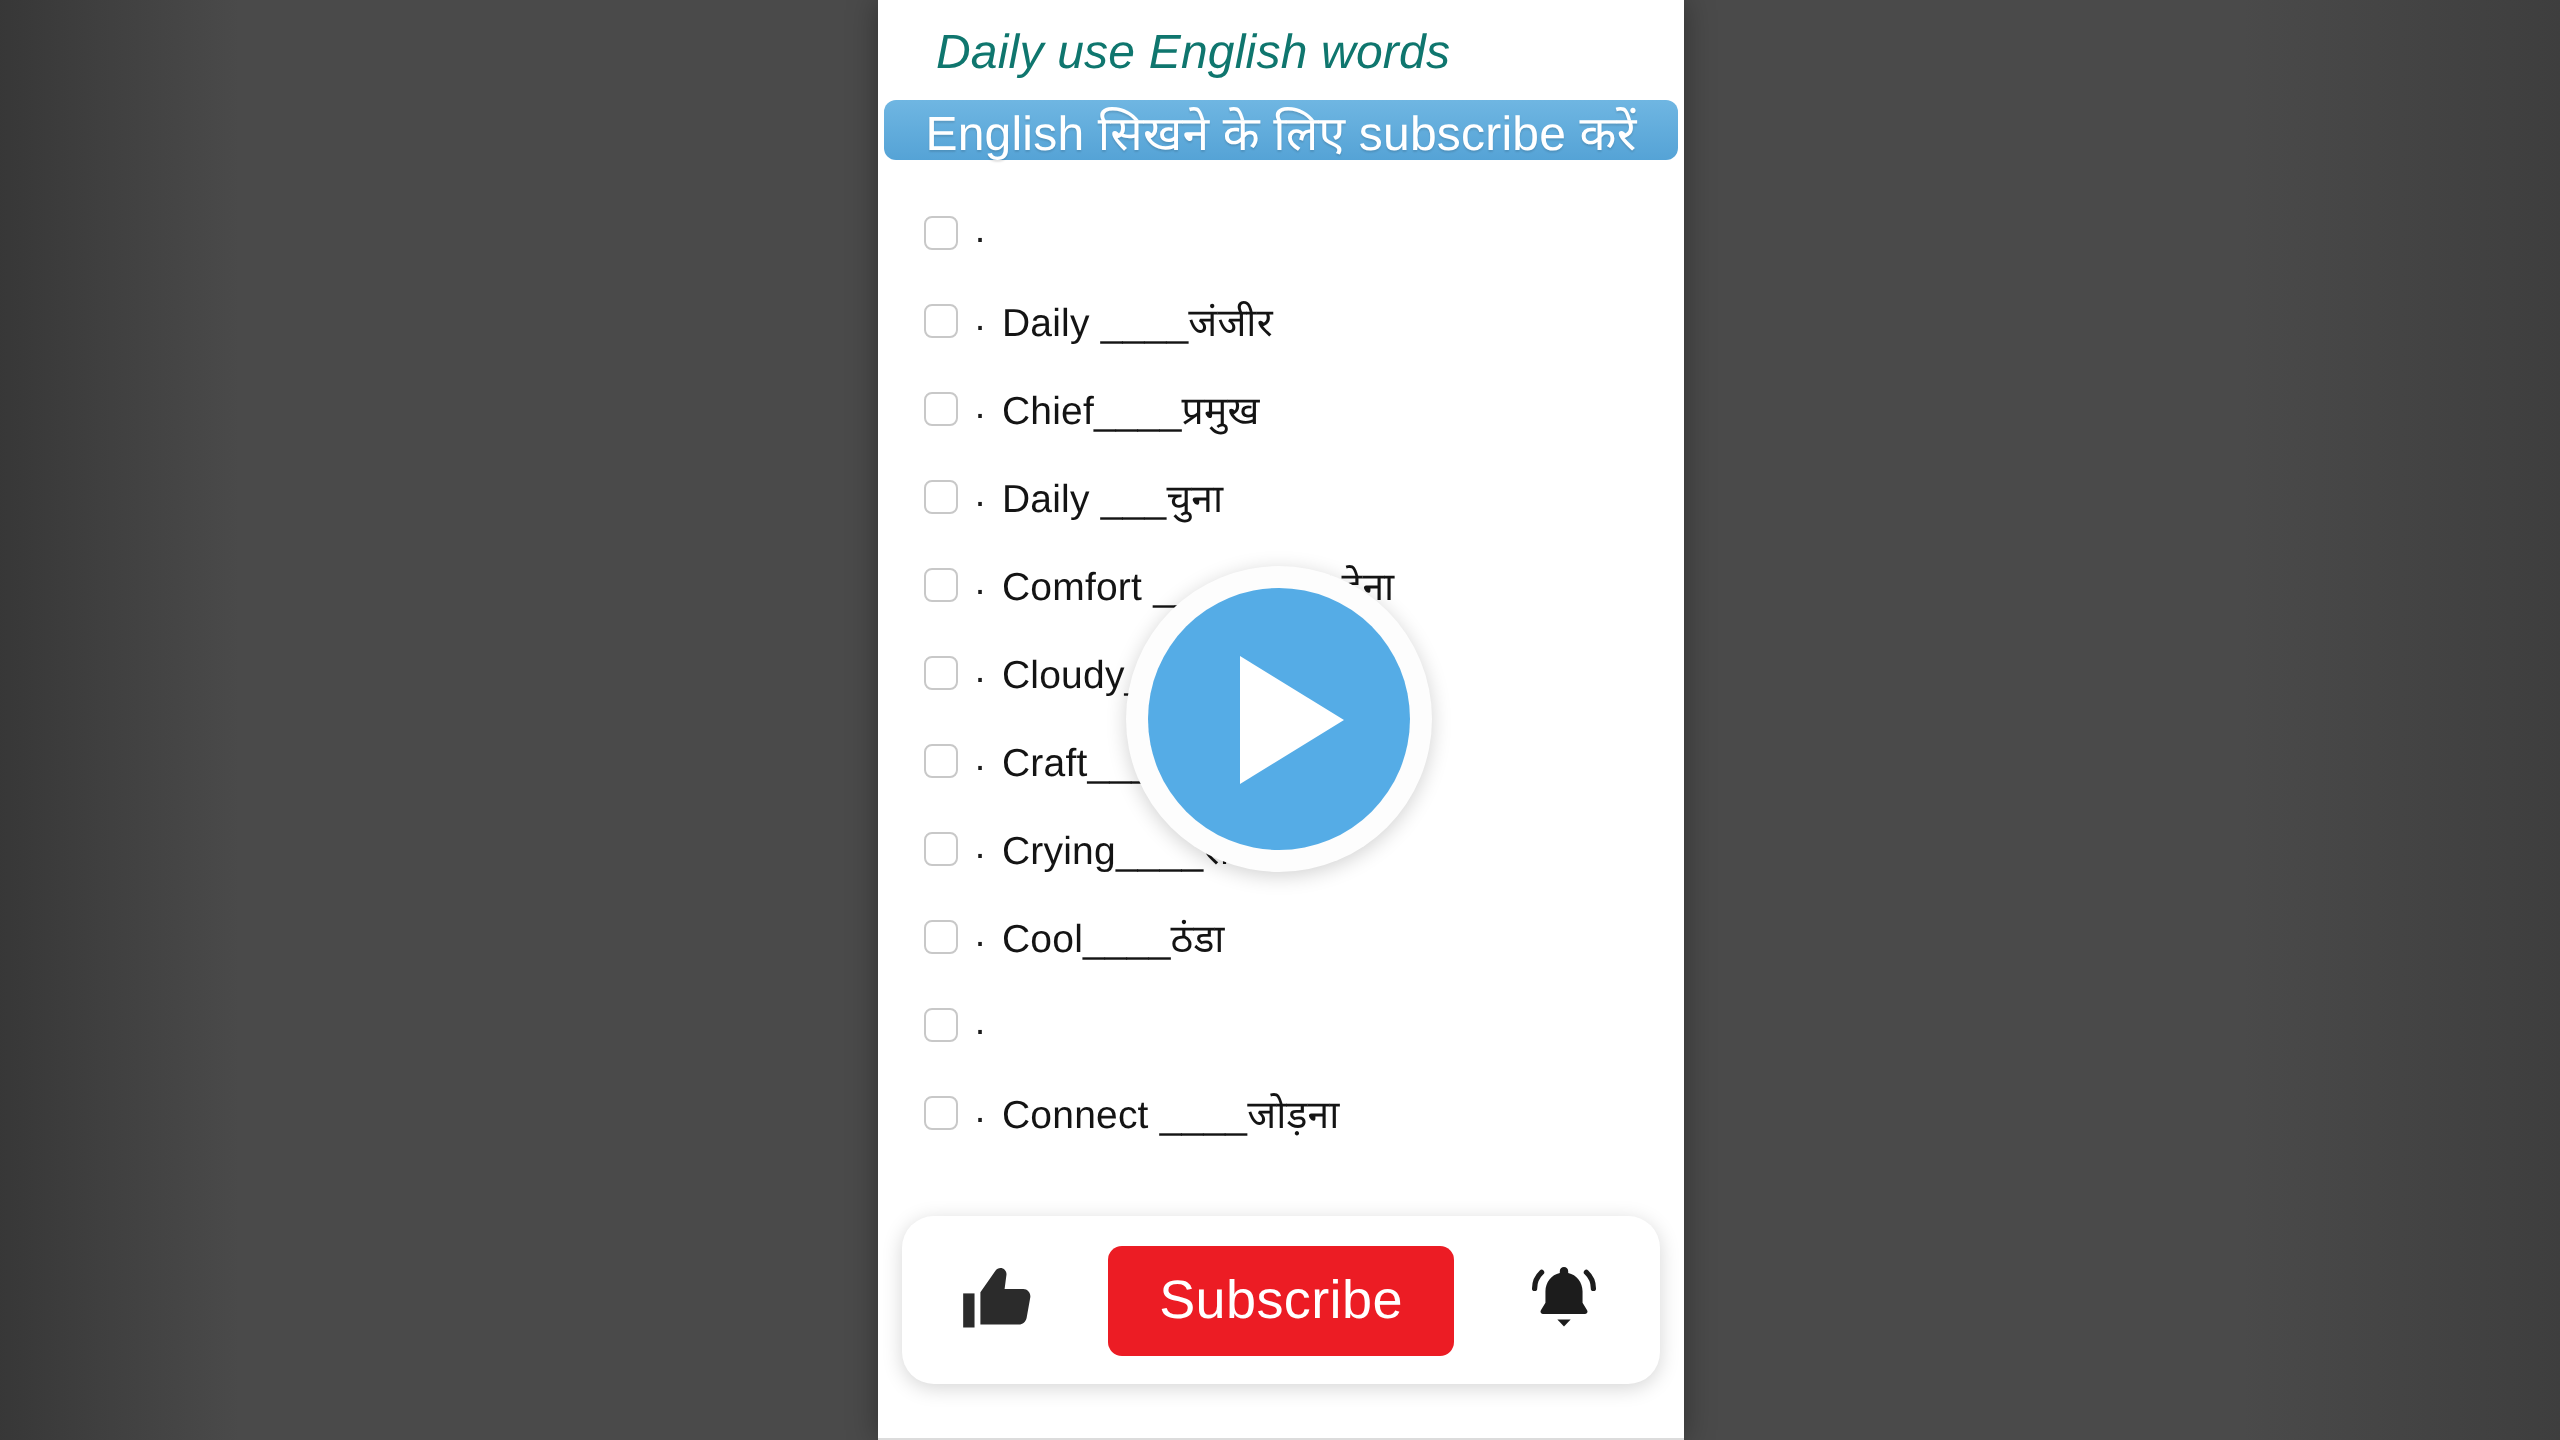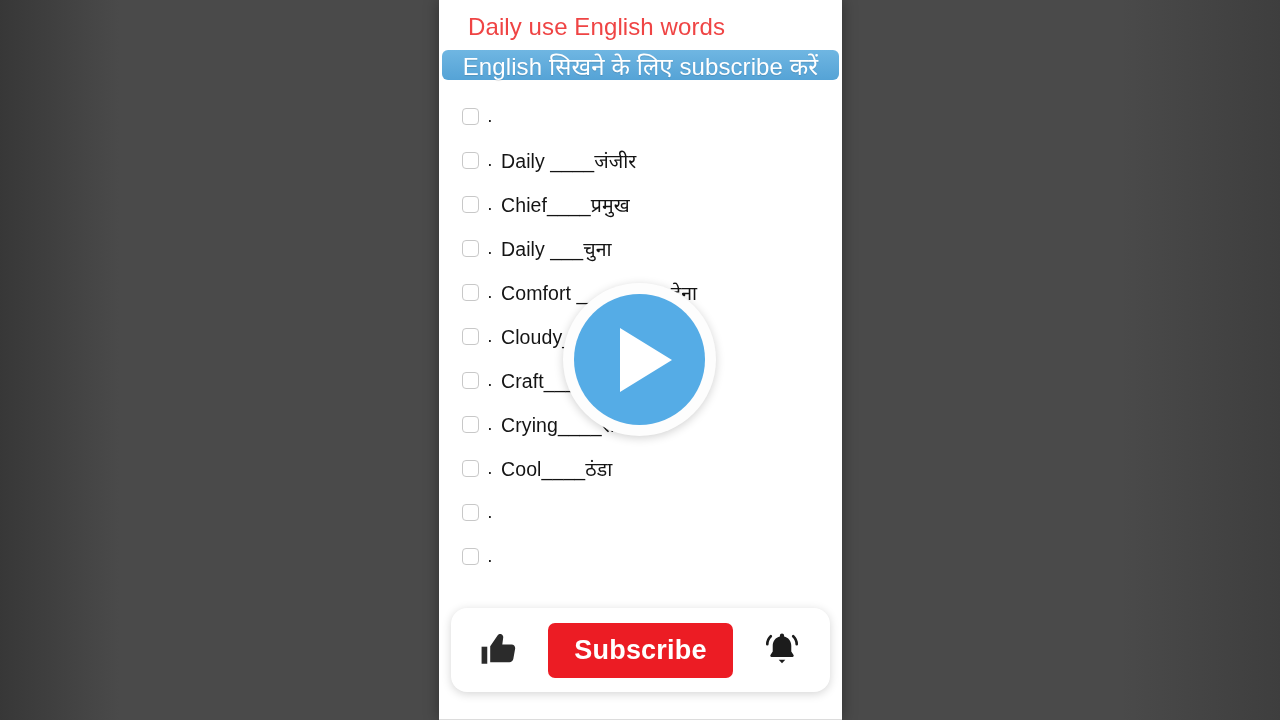--- a/index.html
+++ b/index.html
@@ -65,22 +65,23 @@
     background: #ffffff;
     box-shadow: 0 0 14px rgba(0,0,0,0.35);
     overflow: hidden;
   }
 
   .card-title {
     margin: 0;
     padding: 13px 0 0 29px;
     font-size: 24px;
     font-weight: 400;
-    color: #ef4444;
+    color: #0f766e;
     letter-spacing: 0.1px;
+    font-style: italic;
   }
 
   .subscribe-banner {
     margin: 9px 3px 0 3px;
     height: 30px;
     background: linear-gradient(180deg, #6fb6e2 0%, #55a3d6 100%);
     border-radius: 6px;
     display: flex;
     align-items: center;
     justify-content: center;
@@ -188,21 +189,21 @@
   }
   .sub-btn {
     background: #ec1c24;
     color: #ffffff;
     border: none;
     border-radius: 7px;
     height: 55px;
     padding: 0 26px;
     font-family: "Liberation Sans", sans-serif;
     font-size: 27px;
-    font-weight: 700;
+    font-weight: 400;
     letter-spacing: 0.2px;
     cursor: pointer;
   }
 
   .bottom-hairline {
     position: absolute;
     left: 0;
     bottom: 0;
     width: 403px;
     height: 1px;
@@ -301,20 +302,21 @@
         <span class="row-dot">.</span>
         <span class="row-text">Cool____ठंडा</span>
       </li>
       <li class="word-row">
         <span class="chk"></span>
         <span class="row-dot">.</span>
       </li>
       <li class="word-row">
         <span class="chk"></span>
         <span class="row-dot">.</span>
+        <span class="row-text">Connect ____जोड़ना</span>
       </li>
     </ul>
 
     <div class="sub-bar">
       <span class="icon-btn">
         <svg width="44" height="44" viewBox="0 0 24 24" aria-hidden="true">
           <path fill="#2b2b2b" d="M2.5 10.2h3.1v9.3H2.5z"></path>
           <path fill="#2b2b2b" d="M7.2 9.9l4.1-5.9c.5-.7 1.3-.9 2-.6.7.3 1.1 1 1 1.8L13.8 9h5.1c1.2 0 2.1 1.1 1.9 2.3l-1 5.6c-.2 1-1.1 1.8-2.1 1.8H7.2V9.9z"></path>
         </svg>
       </span>

